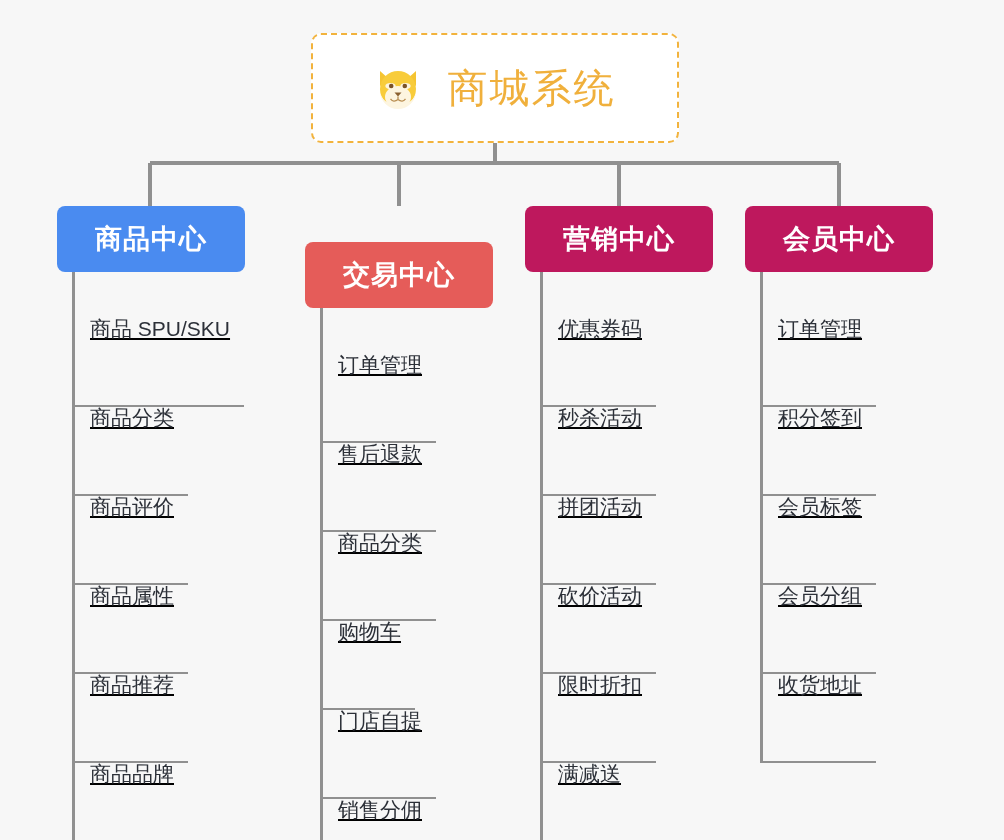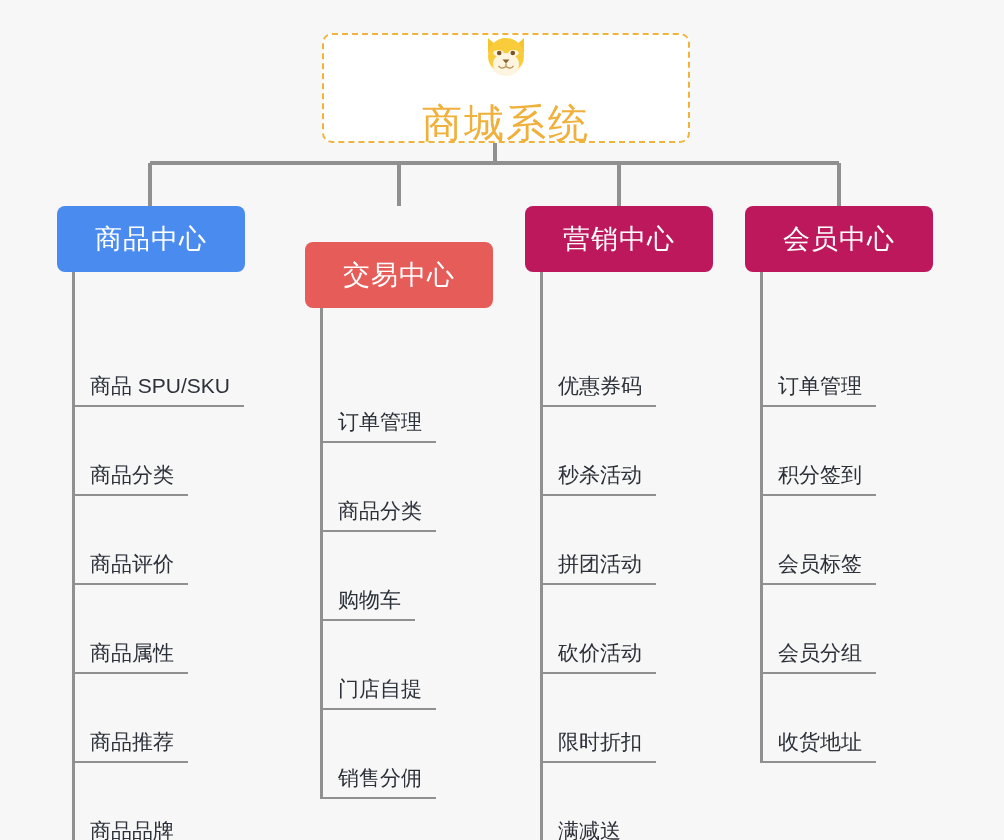--- a/index.html
+++ b/index.html
@@ -30,33 +30,32 @@
     left: 0;
     top: 0;
     width: 1004px;
     height: 840px;
     pointer-events: none;
   }
 
   
   .root-node {
     position: absolute;
-    left: 322px;
+    left: 311px;
     top: 33px;
     width: 368px;
     height: 110px;
     box-sizing: border-box;
     background: #ffffff;
     border: 2px dashed #f2b33d;
     border-radius: 10px;
     display: flex;
     align-items: center;
     justify-content: center;
     gap: 27px;
-    flex-direction: column;
   }
   .root-icon {
     width: 46px;
     height: 42px;
     flex: 0 0 auto;
     display: block;
   }
   .root-title {
     font-size: 40px;
     line-height: 1;
@@ -77,20 +76,21 @@
   .col-4 { left: 745px; }
 
   .category-box {
     width: 188px;
     height: 66px;
     border-radius: 8px;
     display: flex;
     align-items: center;
     justify-content: center;
     box-sizing: border-box;
+    font-weight: bold;
   }
   .category-label {
     font-size: 27px;
     color: #ffffff;
     line-height: 1;
     letter-spacing: 1px;
     white-space: nowrap;
   }
 
   
@@ -109,22 +109,22 @@
     width: 3px;
     height: 100%;
     background: #909090;
   }
 
   .leaf-item {
     height: 89px;
     box-sizing: border-box;
     position: relative;
     display: flex;
-    align-items: flex-end;
     justify-content: flex-start;
+    text-decoration: underline;
   }
   .leaf-text {
     font-size: 21px;
     color: #2c3038;
     line-height: 1;
     white-space: nowrap;
     padding: 0 14px 9px 16px;
     border-bottom: 2px solid #909090;
     display: inline-block;
   }
@@ -192,20 +192,23 @@
 
   <div class="column col-2">
     <div class="category-box" style="background: rgb(229, 92, 89); margin-top: 36px;">
       <span class="category-label">交易中心</span>
     </div>
     <div class="leaf-list">
       <div class="leaf-item">
           <span class="leaf-text">订单管理</span>
         </div>
       <div class="leaf-item">
+          <span class="leaf-text">售后退款</span>
+        </div>
+      <div class="leaf-item">
           <span class="leaf-text">商品分类</span>
         </div>
       <div class="leaf-item">
           <span class="leaf-text">购物车</span>
         </div>
       <div class="leaf-item">
           <span class="leaf-text">门店自提</span>
         </div>
       <div class="leaf-item">
           <span class="leaf-text">销售分佣</span>

